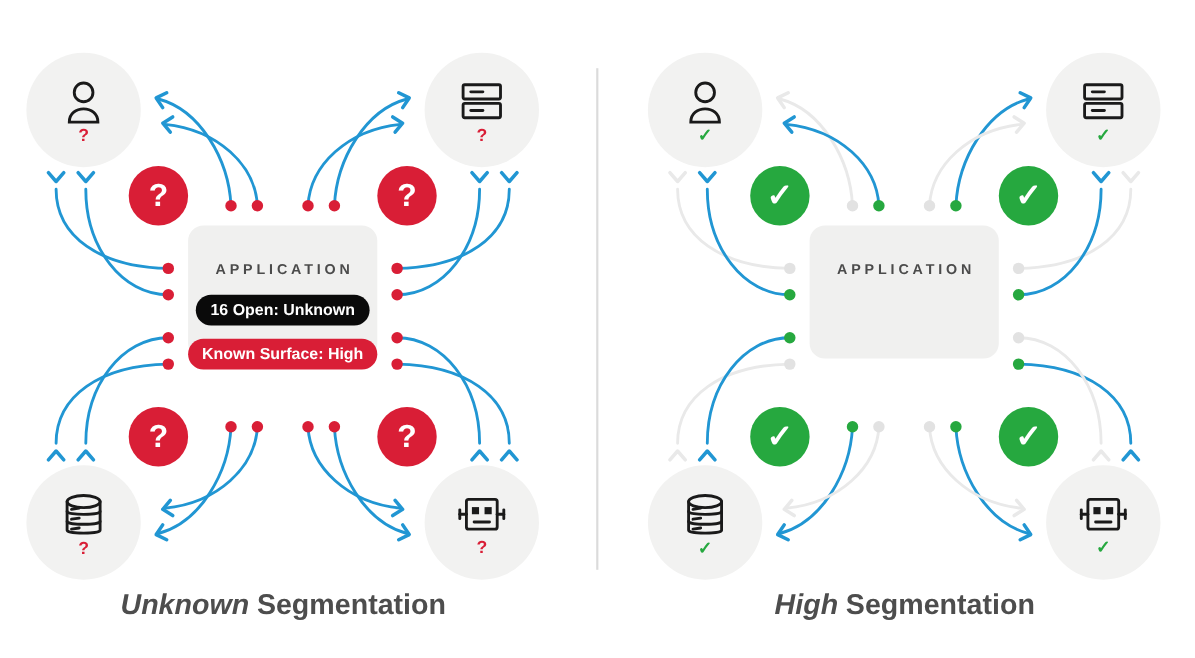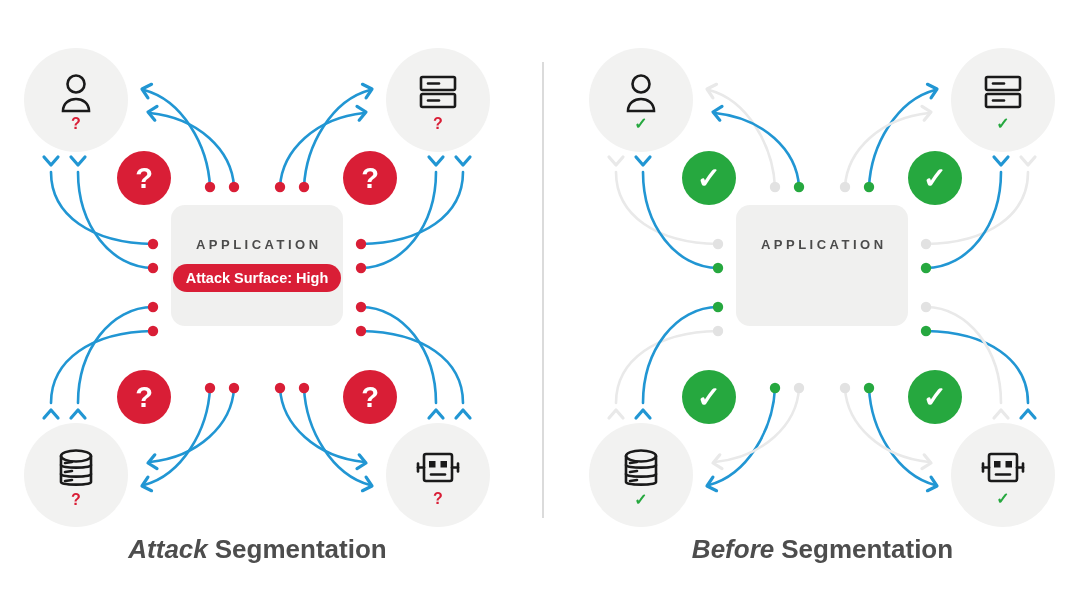--- a/index.html
+++ b/index.html
@@ -157,25 +157,26 @@
         </div>
       <div class="badge" style="left:131px;top:370px;">
           <span>?</span>
         </div>
       <div class="badge" style="left:357px;top:370px;">
           <span>?</span>
         </div>
 
       <div class="card">
         <div class="card-title">APPLICATION</div>
-        <div class="pill pill-surface">Attack Surface: High</div>
+        <div class="pill pill-ports">16 Open: Unknown</div>
+        <div class="pill pill-surface">Known Surface: High</div>
       </div>
 
       <div class="caption">
-        <em>Attack</em><span>Segmentation</span>
+        <em>Unknown</em><span>Segmentation</span>
       </div>
     </div>
   </section>
 
   <section class="panel" id="panel-after">
     <div class="panel-inner">
       <svg class="arrows" width="543" height="520" viewBox="0 0 543 520">
           <path d="M224,187 C222,145 196,100 158,90" class="arrow-line" stroke="#E9E9E9"></path>
           <path d="M-8,-7 L0,0 L-8,7" class="arrow-head" stroke="#E9E9E9" transform="translate(156,89) rotate(195)"></path>
           <circle cx="224" cy="187" r="5.2" fill="#E2E2E2"></circle>
@@ -279,19 +280,19 @@
         </div>
       <div class="badge" style="left:357px;top:370px;">
           <span>✓</span>
         </div>
 
       <div class="card">
         <div class="card-title">APPLICATION</div>
       </div>
 
       <div class="caption">
-        <em>Before</em><span>Segmentation</span>
+        <em>High</em><span>Segmentation</span>
       </div>
     </div>
   </section>
 
   <div class="divider"></div>
 </div>
 
 </body></html>

